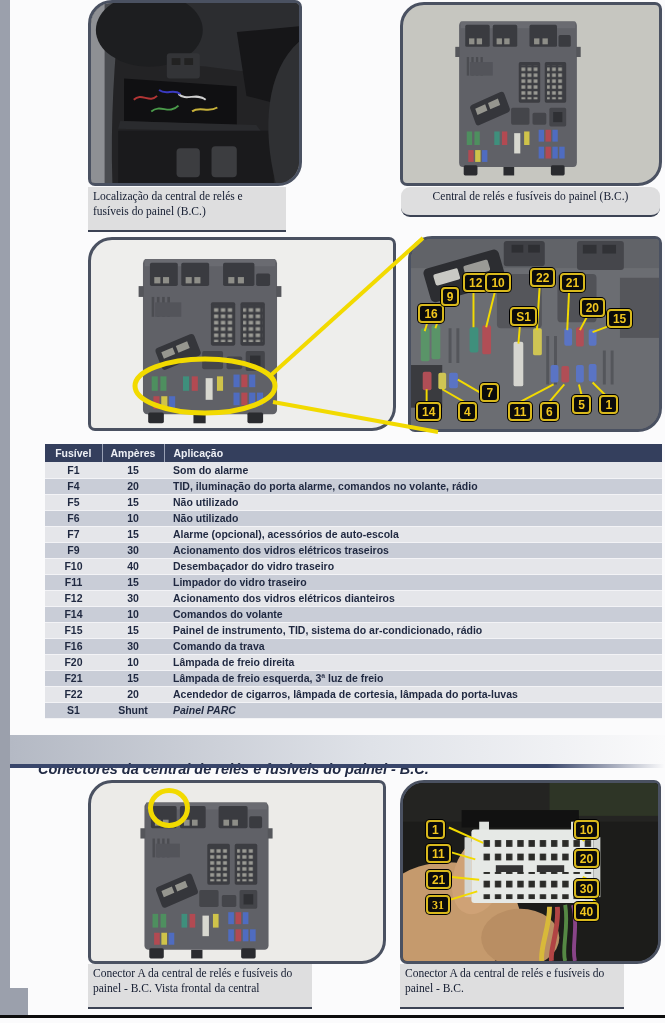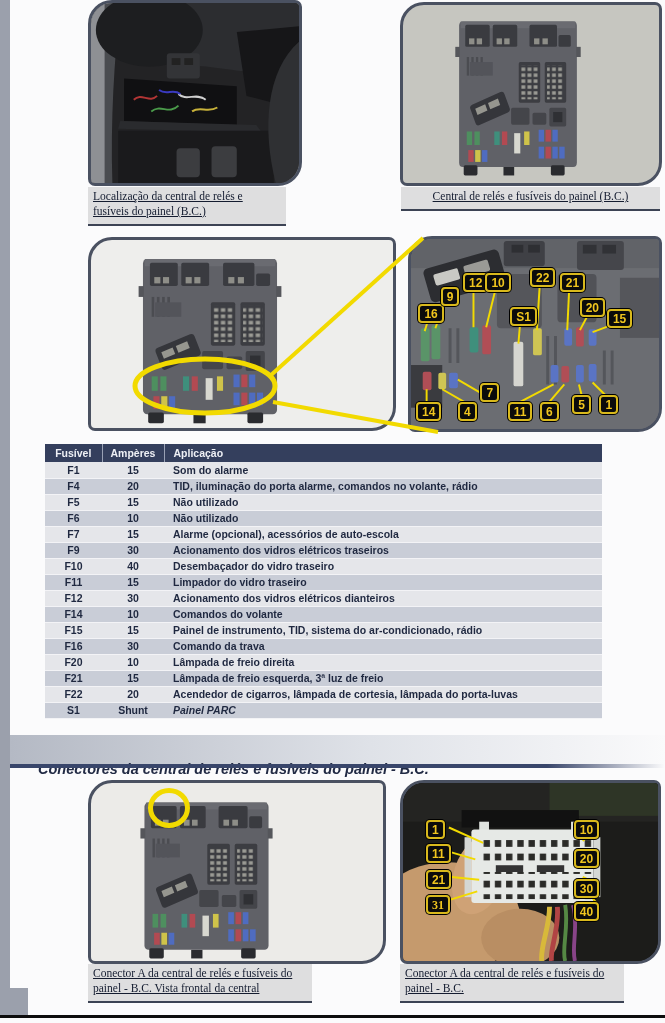--- a/index.html
+++ b/index.html
@@ -19,38 +19,38 @@
   .photo-d { left:408px; top:236px; width:254px; height:196px; background:#6b6d72; }
   .photo-e { left:88px; top:780px; width:298px; height:184px; background:#ecebe8; }
   .photo-f { left:400px; top:780px; width:261px; height:184px; background:#1c1c1a; }
 
   .fusebox-use { position:absolute; }
   .photo-b .fusebox-use { left:50px; top:8px;  width:130px; height:165px; }
   .photo-c .fusebox-use { left:45px; top:10px; width:148px; height:176px; }
   .photo-e .fusebox-use { left:47px; top:11px; width:137px; height:167px; }
 
   .caption { position:absolute; font-family:"Liberation Serif", serif; font-size:11.5px; line-height:1.3;
-             color:#141c30; background:#dededf; padding:2px 5px 5px; border-bottom:2px solid #3c4354;text-decoration:underline; }
-  .caption.center { text-align:center; }
+             color:#141c30; background:#dededf; padding:2px 5px 11px; border-bottom:2px solid #3c4354; }
+  .caption.center { text-align:center;border-radius:9px; }
   .cap-a { left:88px;  top:187px; width:198px; }
   .cap-b { left:401px; top:187px; width:259px; }
   .cap-e { left:88px;  top:964px; width:224px; }
   .cap-f { left:400px; top:964px; width:224px; }
 
   .overlay-mid { position:absolute; left:88px; top:230px; width:574px; height:210px; pointer-events:none; z-index:6; }
 
   .circle-mark { position:absolute; left:57px; top:5px; width:42px; height:40px;
                  border:5px solid #f2da00; border-radius:50%; z-index:5; }
 
   .badge { position:absolute; z-index:8; background:#0b0b0b; color:#f0c51e;
            border:2px solid #d9b91c; border-radius:4px; box-shadow:0 0 0 1px #000;
            font-weight:bold; font-size:12px; line-height:1; padding:2px 4px 1px;
            font-family:"Liberation Sans", sans-serif; }
 
-  table.fuse-table { position:absolute; left:45px; top:444px; width:557px;
+  table.fuse-table { position:absolute; left:45px; top:444px; width:617px;
                      border-collapse:collapse; font-size:10.5px; color:#1f2840; }
   .fuse-table th { background:#343f5d; color:#eef0f5; font-weight:bold; height:18px;
                    padding:1px 6px; border-right:1px solid #99a1b5; font-size:10.5px; }
   .fuse-table th:last-child { border-right:none; text-align:left; padding-left:9px;margin-top:12px; }
   .fuse-table th:first-child, .fuse-table th:nth-child(2) { text-align:center; }
   .fuse-table col.c1 { width:57px; } .fuse-table col.c2 { width:62px; }
   .fuse-table td { height:16px; padding:1px 6px; border-bottom:1px solid #f3f3f6;font-weight:bold; }
   .fuse-table td:first-child, .fuse-table td:nth-child(2) { text-align:center; }
   .fuse-table td:last-child { padding-left:9px; }
   .fuse-table tbody tr:nth-child(odd)  { background:#e5e6ea; }

